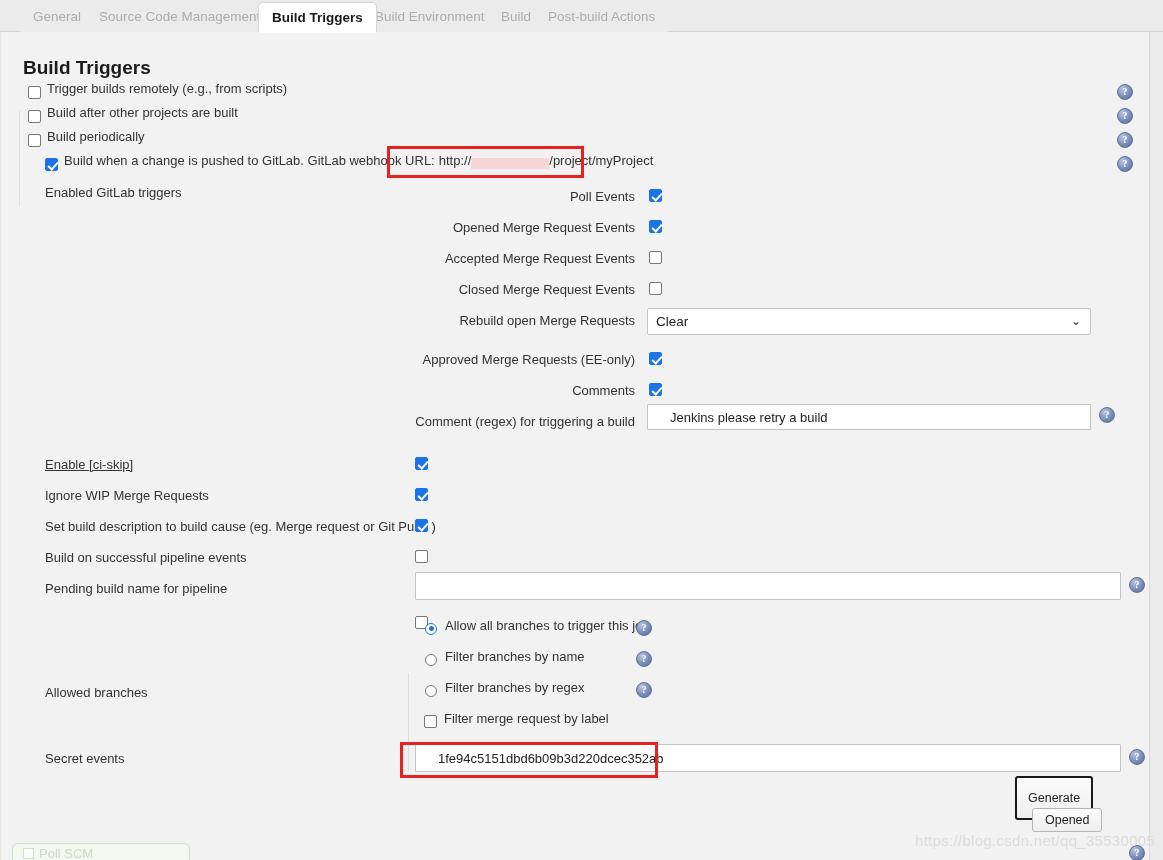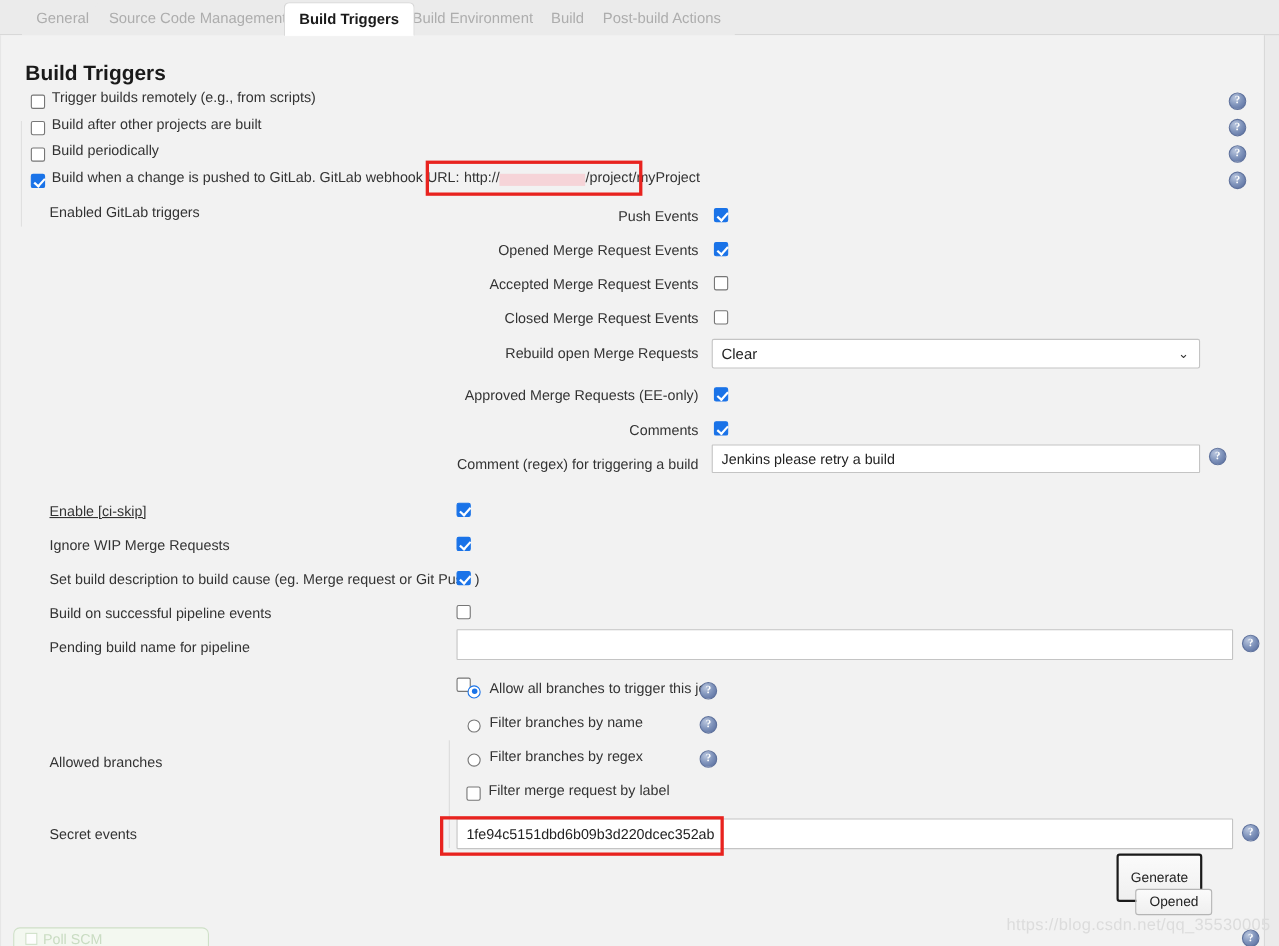--- a/index.html
+++ b/index.html
@@ -160,21 +160,21 @@
   }
 
   
   .txt {
     position: absolute;
     height: 26px;
     border: 1px solid #c4c4c4;
     background: #fff;
     font-size: 13px;
     color: #222;
-    padding: 0 8px;
+    padding: 0 22px;
     font-family: "Liberation Sans", sans-serif;
     border-radius: 1px;
   }
   .sel {
     position: absolute;
     height: 27px;
     border: 1px solid #c4c4c4;
     background: #fff;
     font-size: 13.5px;
     color: #222;
@@ -270,34 +270,34 @@
 
     <div class="toprow" style="top:52px;">
       <span class="cb"></span><span class="lbl">Trigger builds remotely (e.g., from scripts)</span>
     </div>
     <div class="toprow" style="top:76px;">
       <span class="cb"></span><span class="lbl">Build after other projects are built</span>
     </div>
     <div class="toprow" style="top:100px;">
       <span class="cb"></span><span class="lbl">Build periodically</span>
     </div>
-    <div class="toprow" style="top:124px;">
+    <div class="toprow" style="top:124px;margin-left:17px;">
       <span class="cb checked"></span><span class="lbl">Build when a change is pushed to GitLab. GitLab webhook URL:</span><span class="lbl" style="margin-left:4px;">http://</span><span class="redact"></span><span class="lbl" style="margin-left:0px;">/project/myProject</span>
     </div>
 
     <div class="redbox" style="left:386px; top:114px; width:197px; height:32px;"></div>
 
     <div class="help help-abs" style="left:1116px; top:52px;">?</div>
     <div class="help help-abs" style="left:1116px; top:76px;">?</div>
     <div class="help help-abs" style="left:1116px; top:100px;">?</div>
     <div class="help help-abs" style="left:1116px; top:124px;">?</div>
 
     <div class="section-label" style="left:44px; top:153px;">Enabled GitLab triggers</div>
 
-    <div class="rlabel" style="right:514px; top:157px;">Push Events</div>
+    <div class="rlabel" style="right:514px; top:157px;">Poll Events</div>
     <span class="cb checked" style="position:absolute; left:648px; top:157px;"></span>
 
     <div class="rlabel" style="right:514px; top:188px;">Opened Merge Request Events</div>
     <span class="cb checked" style="position:absolute; left:648px; top:188px;"></span>
 
     <div class="rlabel" style="right:514px; top:219px;">Accepted Merge Request Events</div>
     <span class="cb" style="position:absolute; left:648px; top:219px;"></span>
 
     <div class="rlabel" style="right:514px; top:250px;">Closed Merge Request Events</div>
     <span class="cb" style="position:absolute; left:648px; top:250px;"></span>

